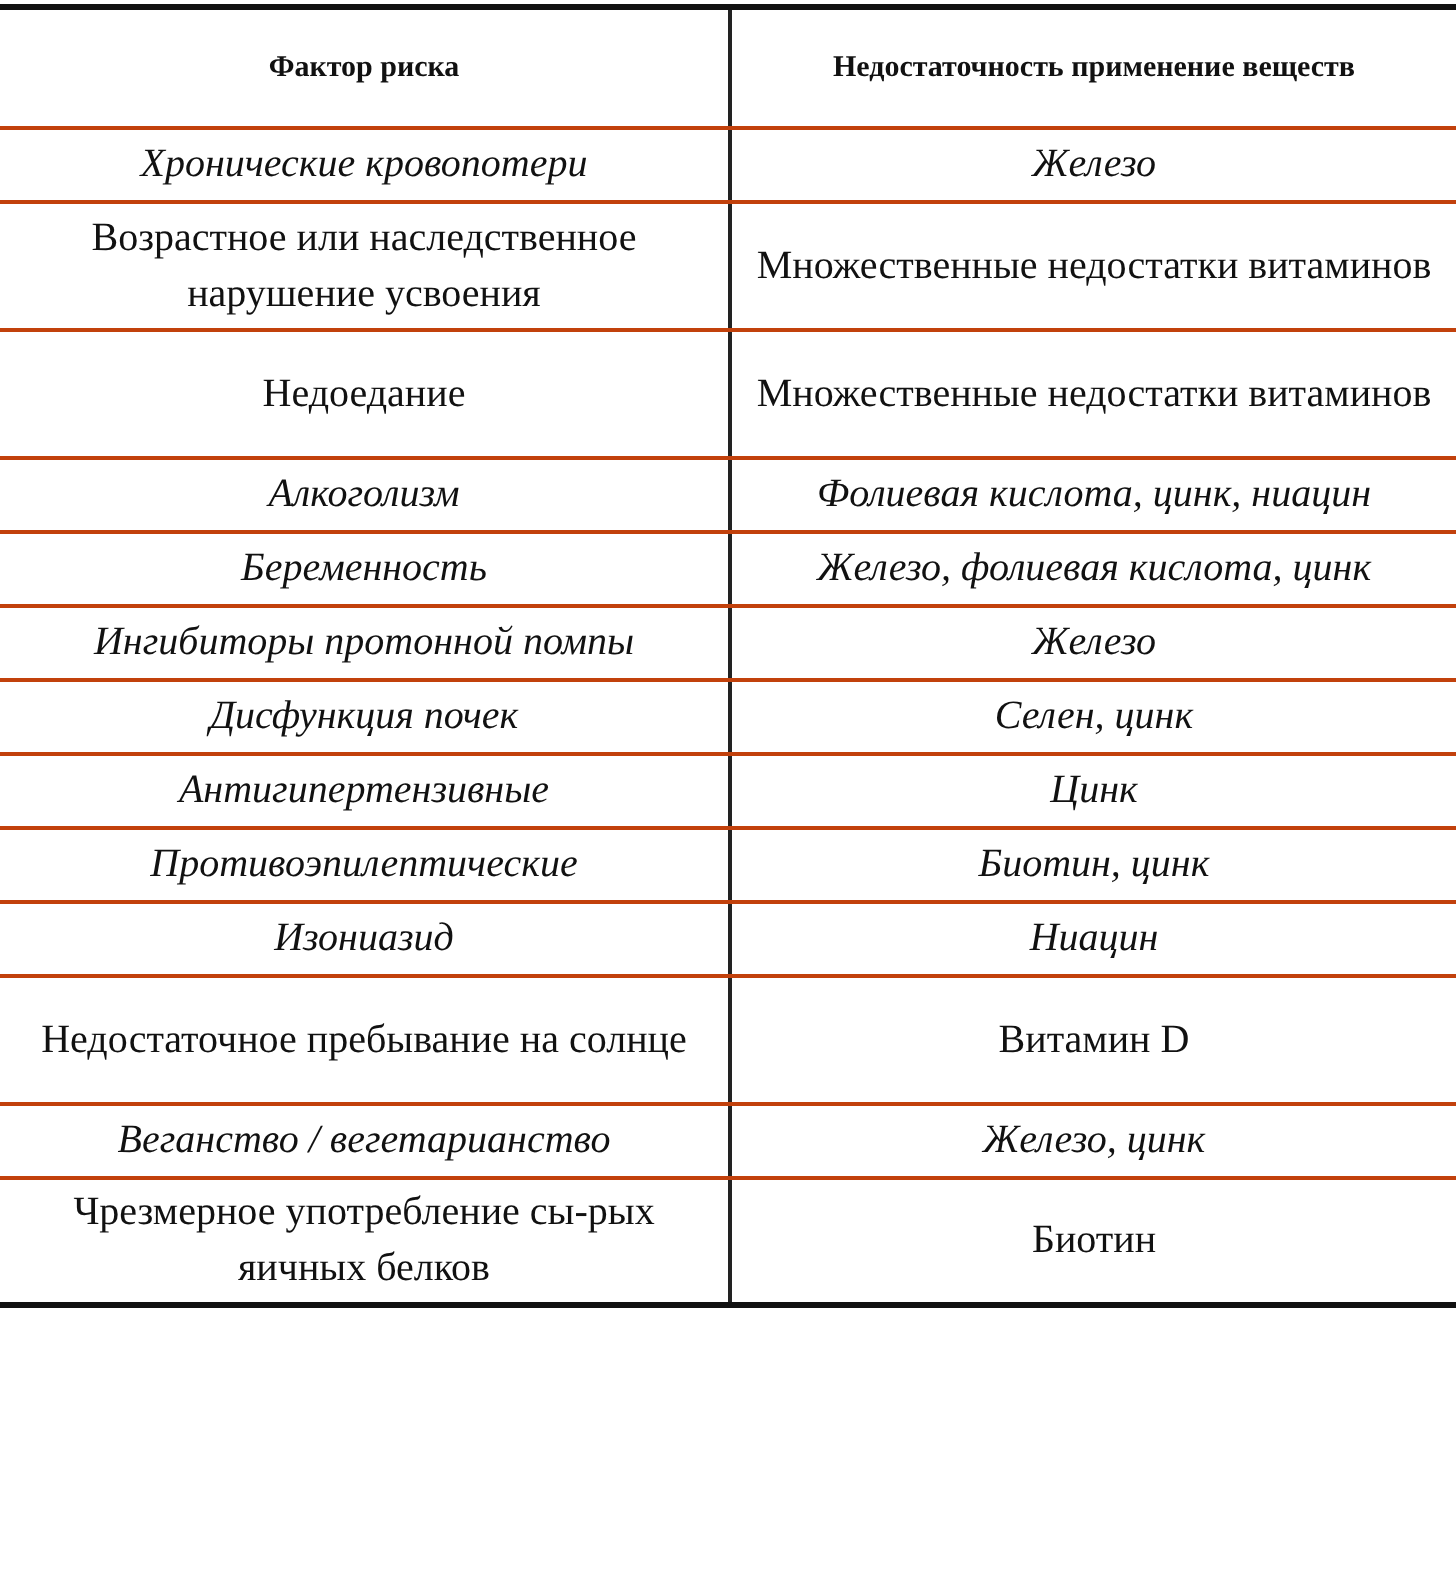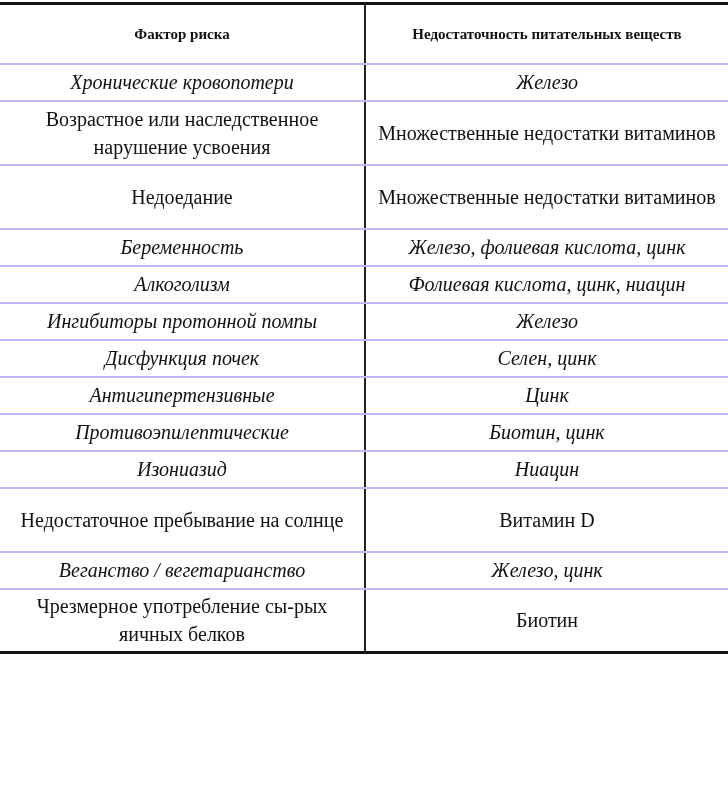--- a/index.html
+++ b/index.html
@@ -6,21 +6,21 @@
     body { width: 728px; height: 785px; overflow: hidden; font-family: "Liberation Serif", "DejaVu Serif", serif; color: #111; }
     table {
       position: absolute; left: 0; top: 2px;
       width: 728px; border-collapse: collapse; table-layout: fixed;
       border-top: 3px solid #111; border-bottom: 3px solid #111;
     }
     col.c1 { width: 365px; }
     col.c2 { width: 363px; }
     th, td {
       text-align: center; vertical-align: middle;
-      border-bottom: 2px solid #c4b5fd;
+      border-bottom: 2px solid #c2410c;
       padding: 0 6px; box-sizing: border-box;
       font-size: 20px; line-height: 28px; font-weight: normal;
     }
     th { font-size: 15px; font-weight: bold; line-height: 26px; }
     th.c1, td.c1 { border-right: 2px solid #222; }
     tr.h-head { height: 60px; }
     tr.h1 { height: 37px; font-style: italic; }
     tr.h2 { height: 64px; }
     tr:last-child td { border-bottom: none; }
   </style>
@@ -28,43 +28,43 @@
 <body>
 
 <table>
   <colgroup>
       <col class="c1">
       <col class="c2">
     </colgroup>
   <thead>
     <tr class="h-head">
       <th class="c1">Фактор риска</th>
-      <th class="c2">Недостаточность питательных веществ</th>
+      <th class="c2">Недостаточность применение веществ</th>
     </tr>
   </thead>
   <tbody id="tbody">
       <tr class="h1">
         <td class="c1">Хронические кровопотери</td>
         <td class="c2">Железо</td>
       </tr>
       <tr class="h2">
         <td class="c1">Возрастное или наследственное нарушение усвоения</td>
         <td class="c2">Множественные недостатки витаминов</td>
       </tr>
       <tr class="h2">
         <td class="c1">Недоедание</td>
         <td class="c2">Множественные недостатки витаминов</td>
       </tr>
       <tr class="h1">
+        <td class="c1">Алкоголизм</td>
+        <td class="c2">Фолиевая кислота, цинк, ниацин</td>
+      </tr>
+      <tr class="h1">
         <td class="c1">Беременность</td>
         <td class="c2">Железо, фолиевая кислота, цинк</td>
-      </tr>
-      <tr class="h1">
-        <td class="c1">Алкоголизм</td>
-        <td class="c2">Фолиевая кислота, цинк, ниацин</td>
       </tr>
       <tr class="h1">
         <td class="c1">Ингибиторы протонной помпы</td>
         <td class="c2">Железо</td>
       </tr>
       <tr class="h1">
         <td class="c1">Дисфункция почек</td>
         <td class="c2">Селен, цинк</td>
       </tr>
       <tr class="h1">

